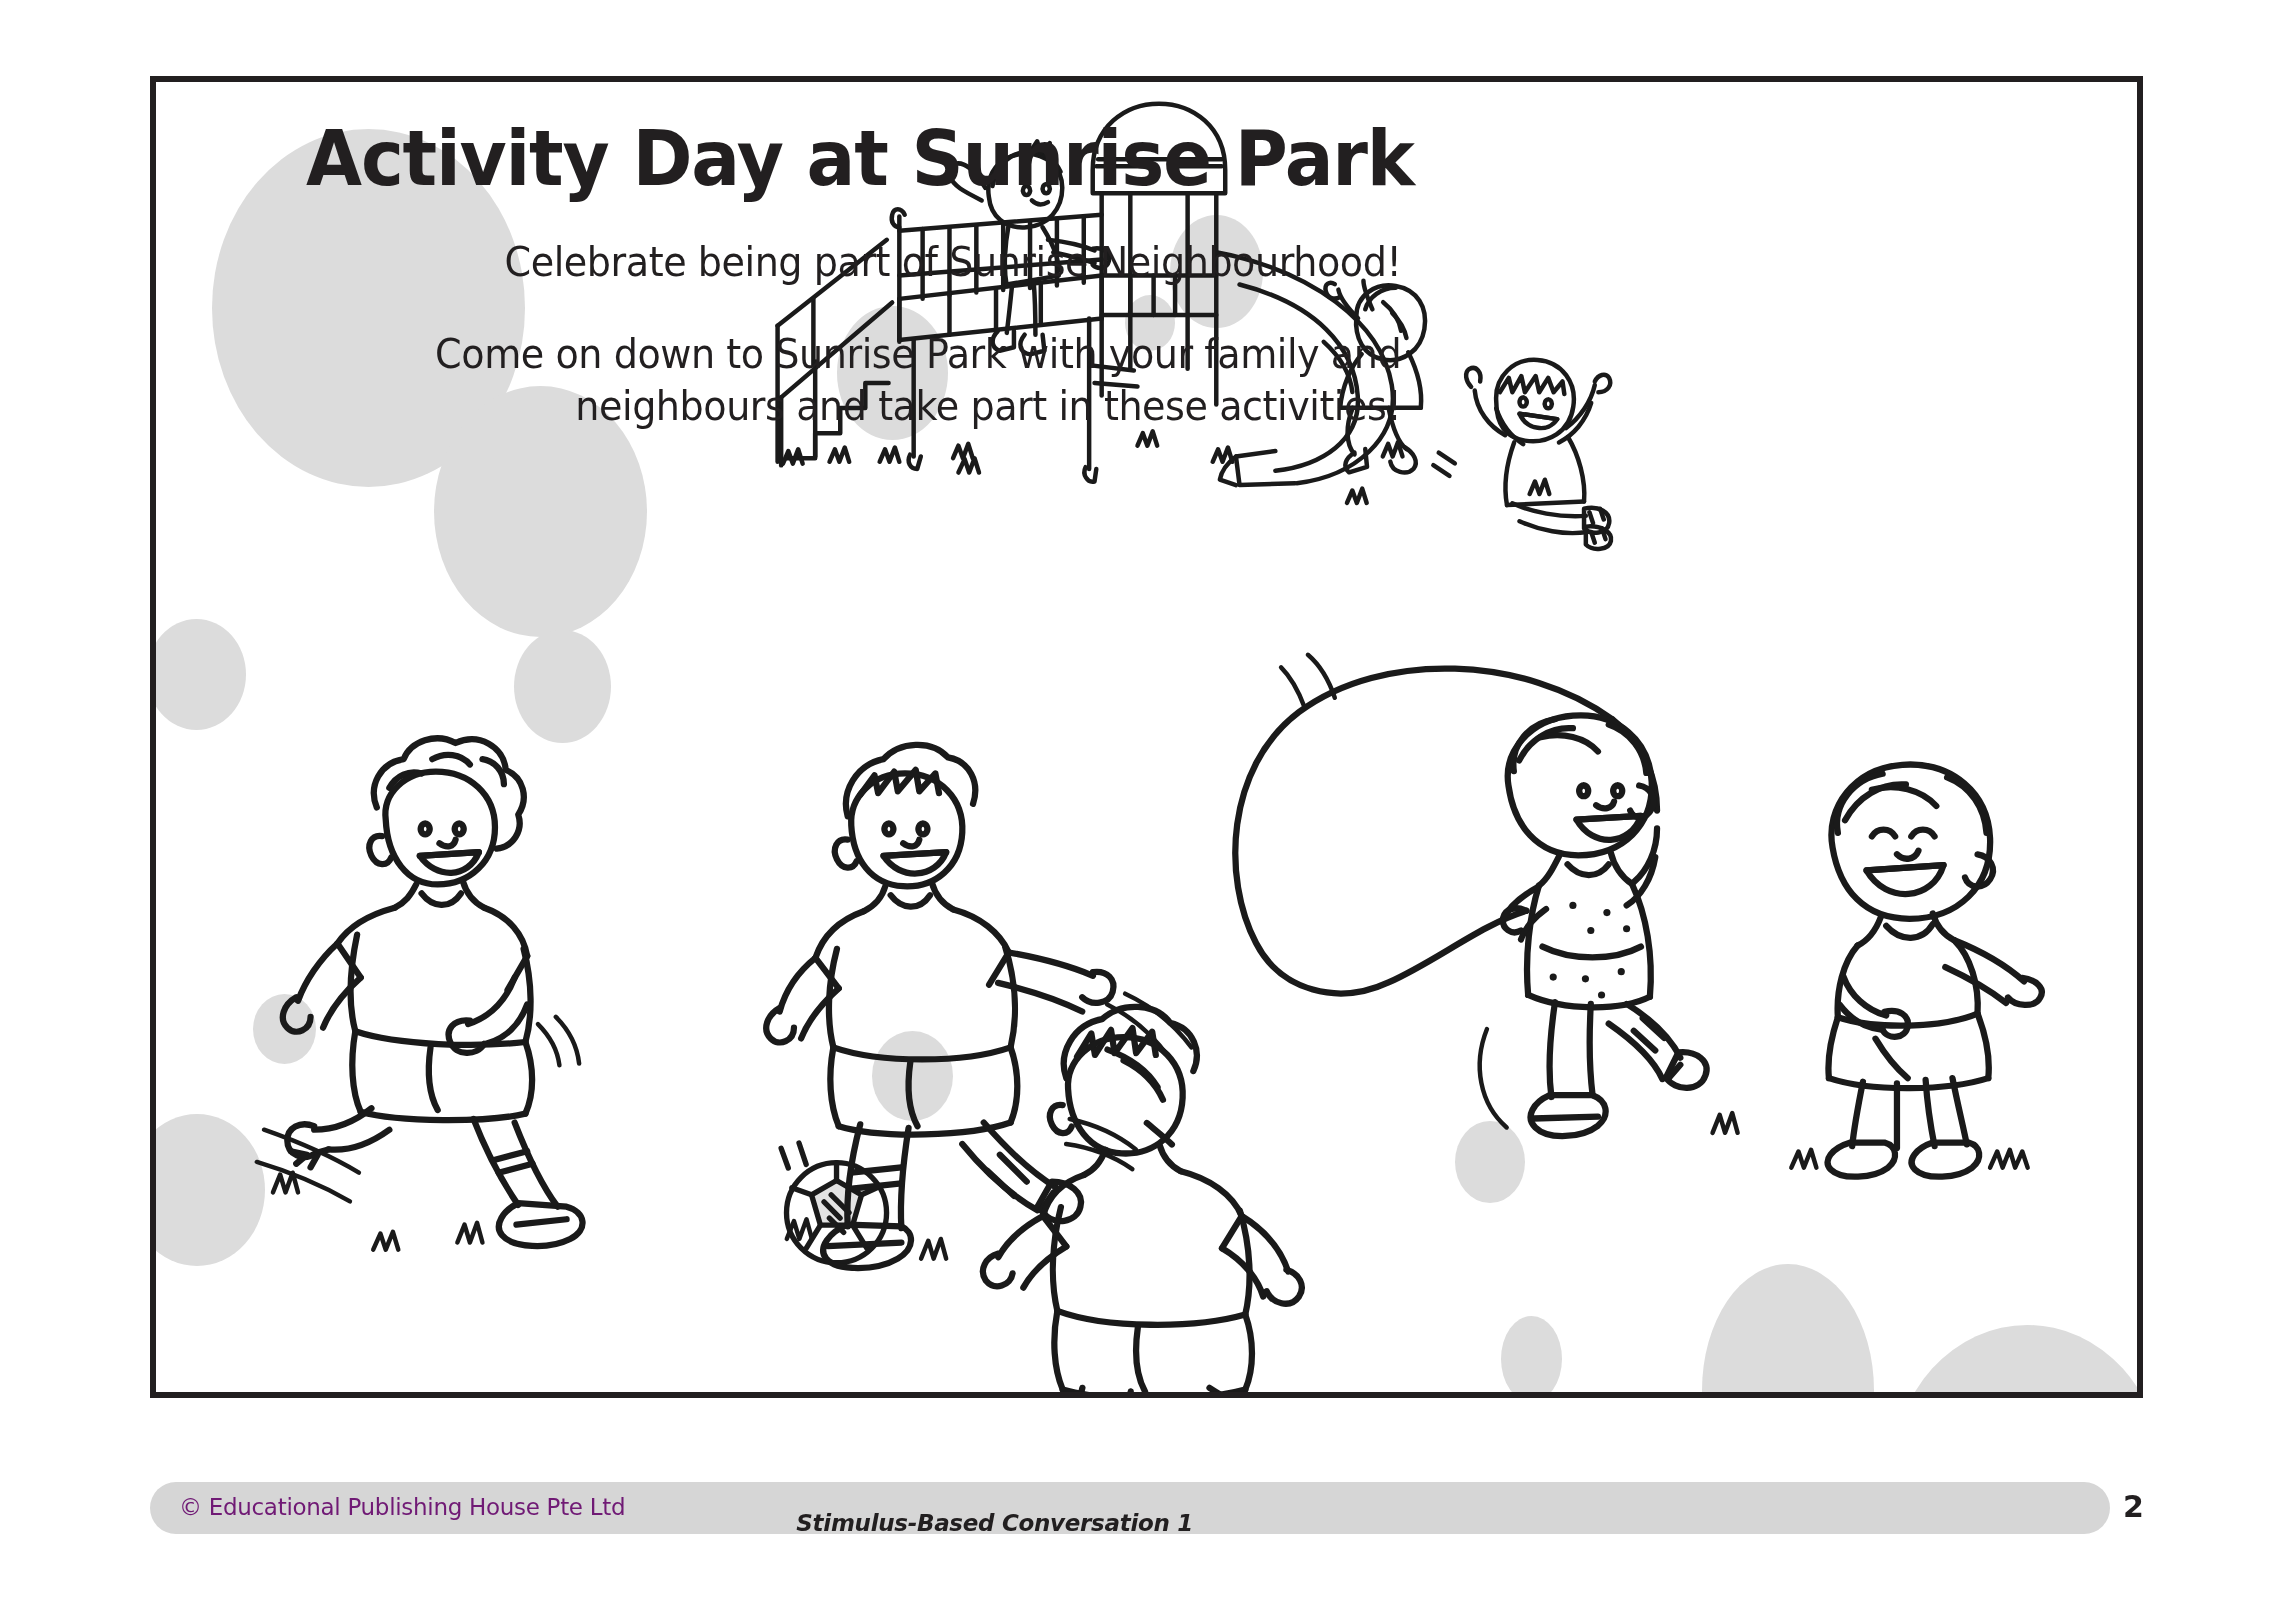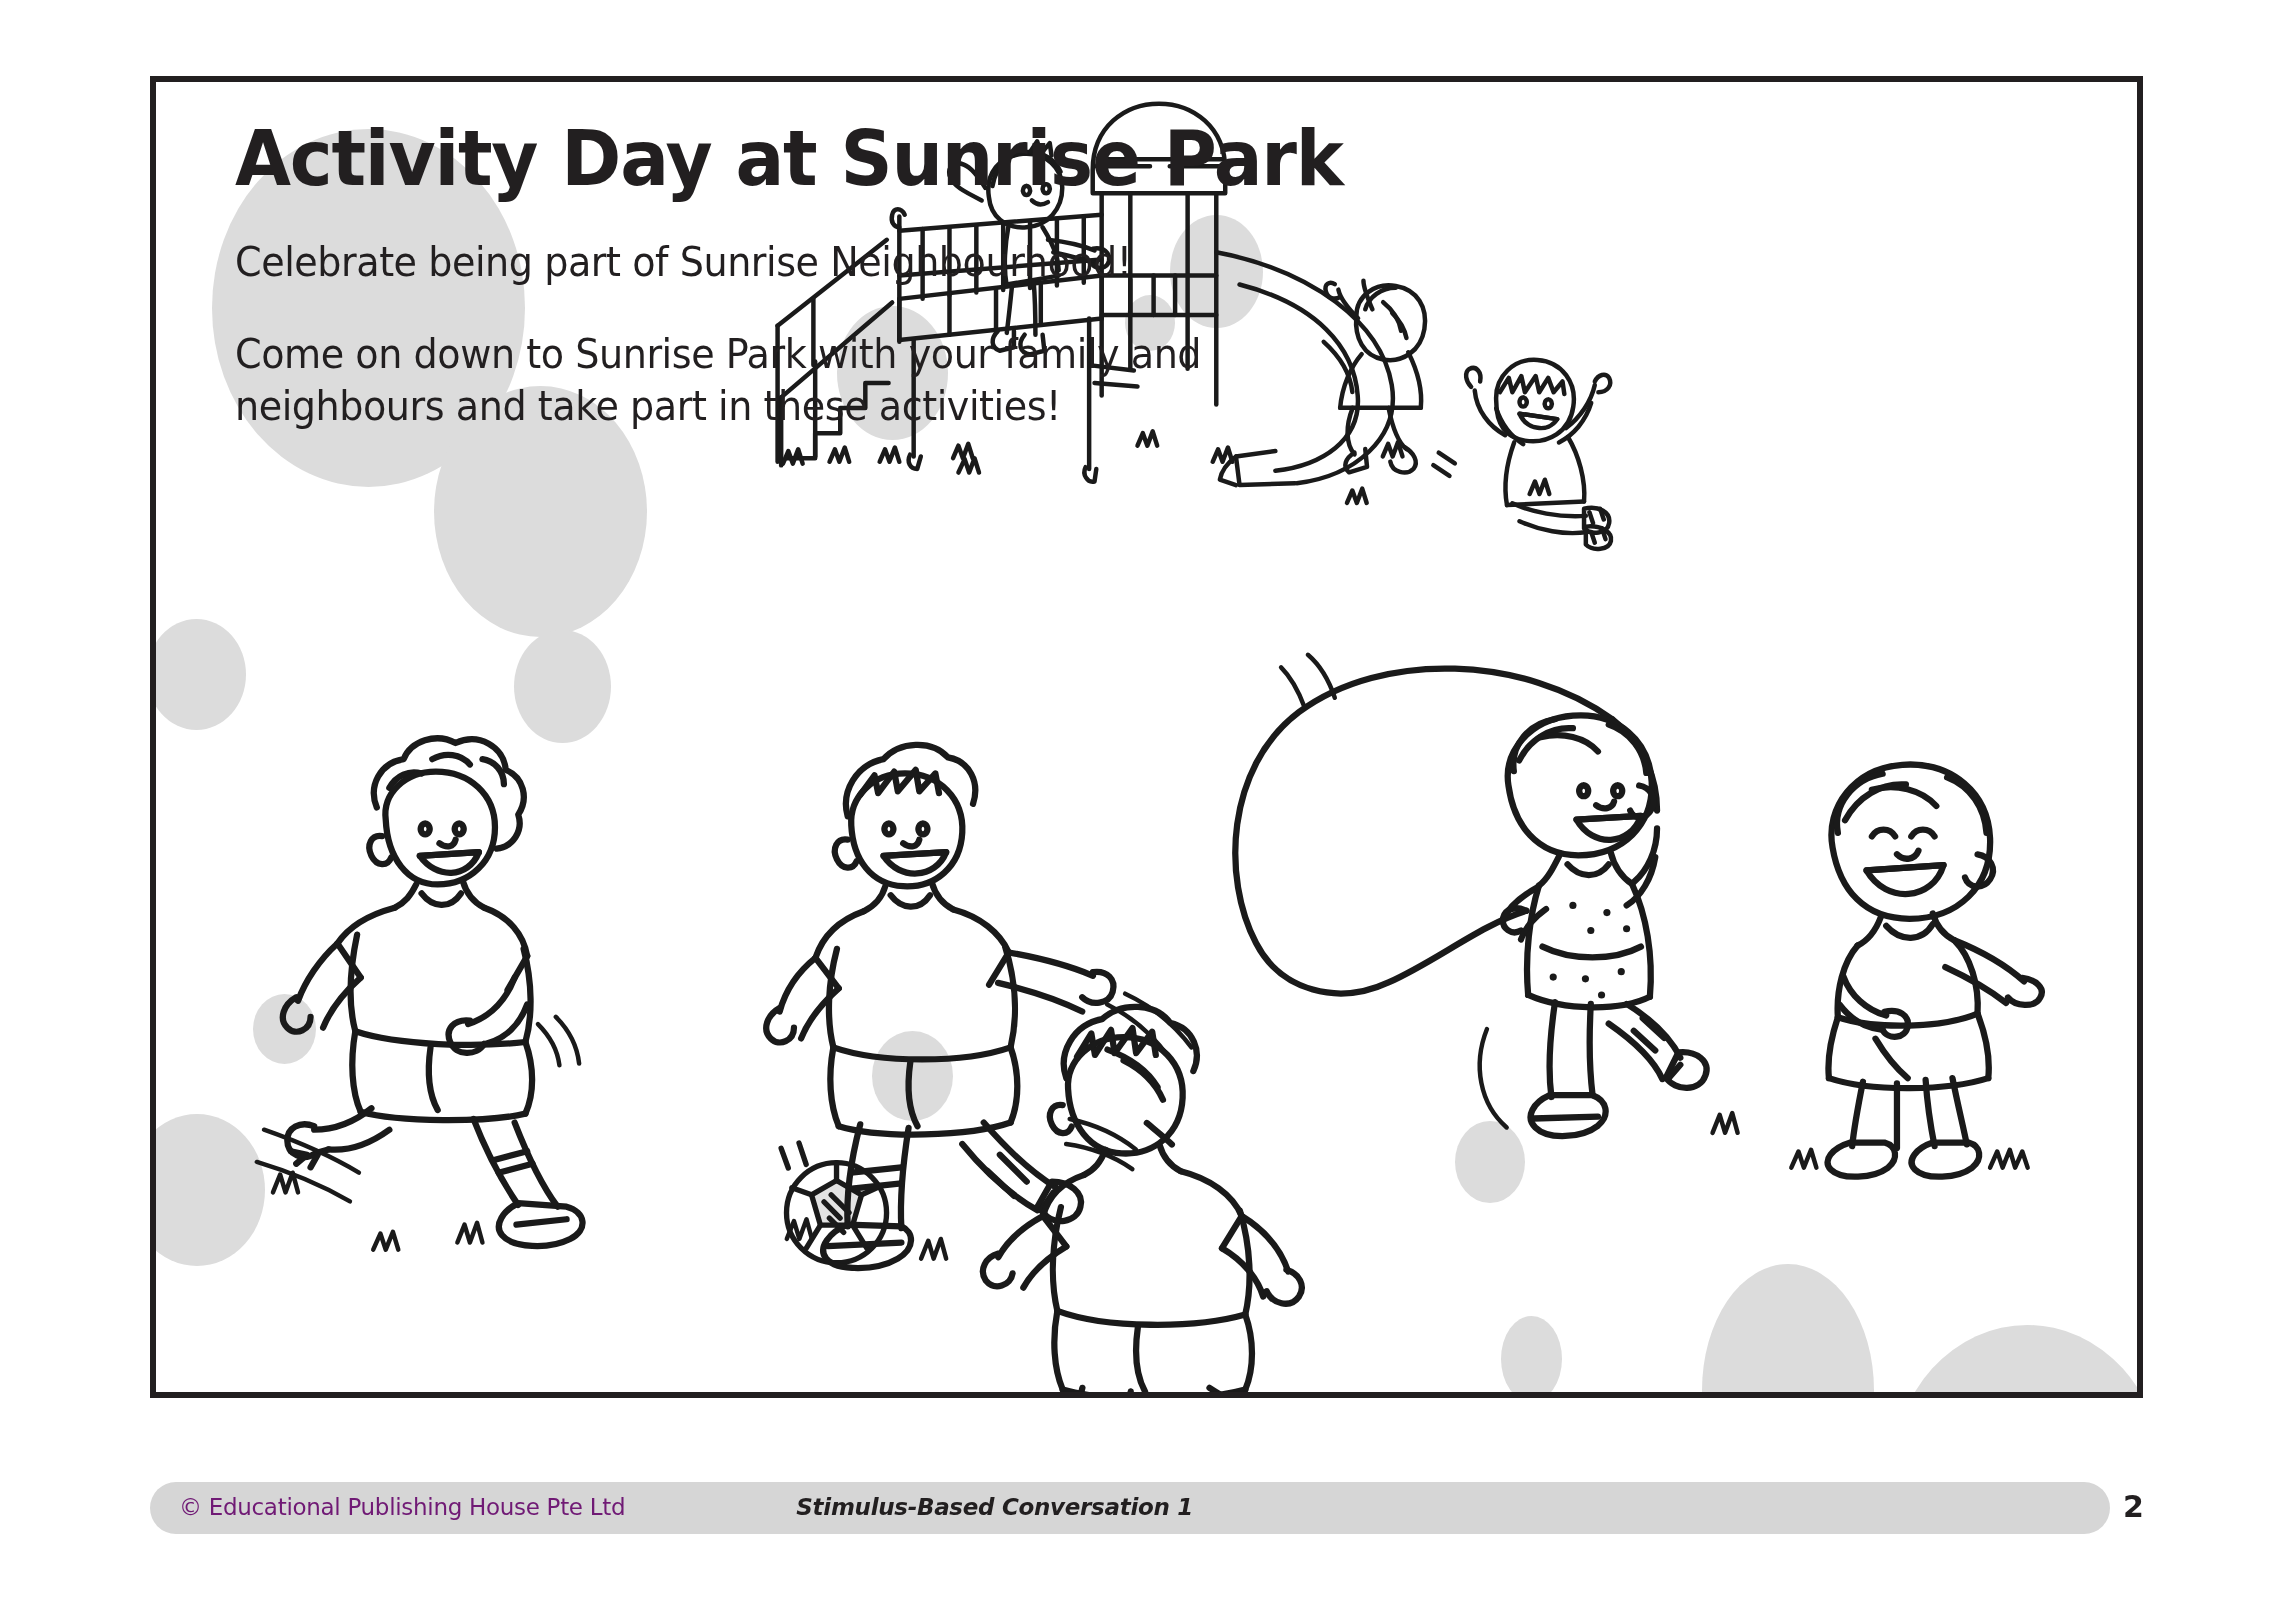--- a/index.html
+++ b/index.html
@@ -25,20 +25,21 @@
     background:#dcdcdc;
     border-radius:50%;
     pointer-events:none;
   }
   
   #text-block{
     position:absolute;
     left:79px; top:38px;
     width:1254px;
     z-index:5;
+    text-align:right;
   }
   #poster-title{
     font-family:"DejaVu Sans", sans-serif;
     font-weight:bold;
     font-size:77px;
     line-height:1.02;
     letter-spacing:-1.3px;
     color:#221f20;
     margin:0 0 38px 0;
     transform:scaleX(0.94);
@@ -99,21 +100,21 @@
     position:absolute;
     left:179px; top:11.6px;
     font-family:"DejaVu Sans", sans-serif;
     font-size:23px;
     color:#701a75;
     letter-spacing:-0.3px;
     white-space:nowrap;
   }
   #series-text{
     position:absolute;
-    right:1100px; top:12px;
+    right:1100px; top:28px;
     font-family:"DejaVu Sans", sans-serif;
     font-size:23px;
     font-weight:bold;
     font-style:italic;
     color:#221f20;
     letter-spacing:-0.3px;
     white-space:nowrap;
   }
   #page-number{
     position:absolute;

